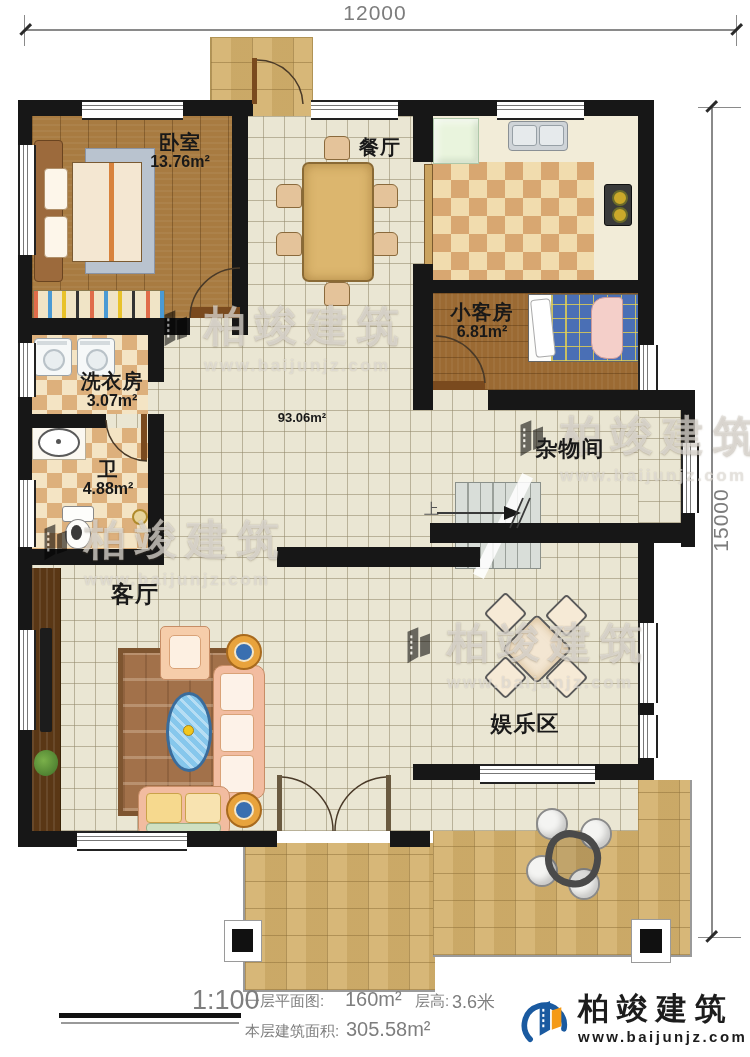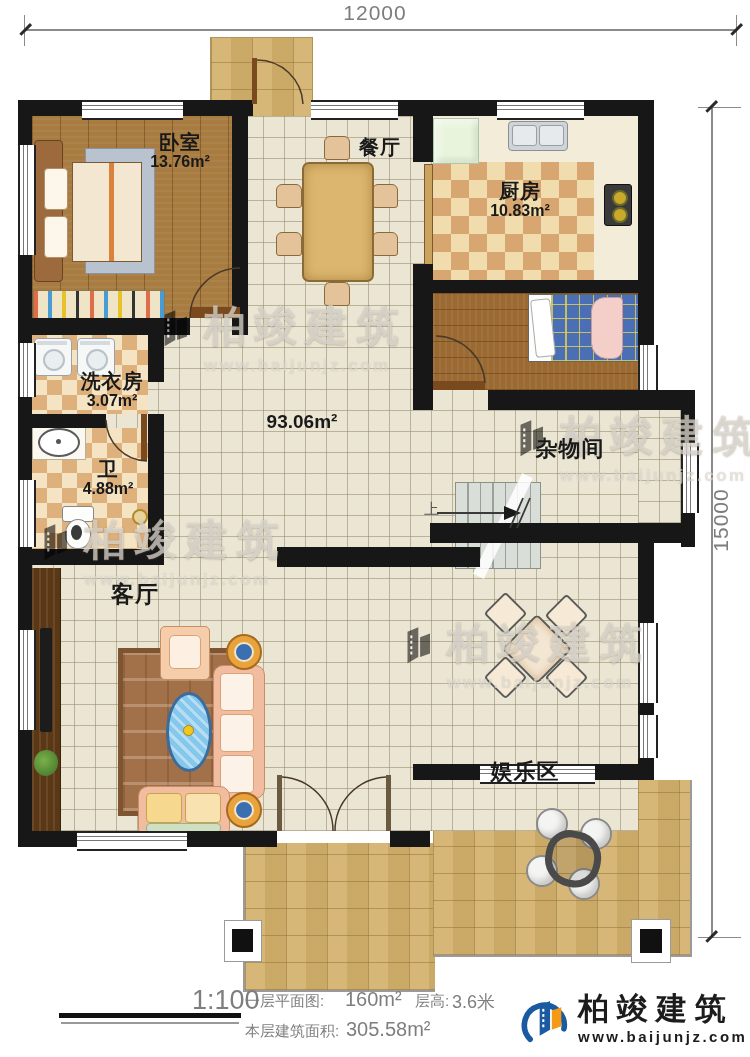--- a/index.html
+++ b/index.html
@@ -308,42 +308,42 @@
     </div>
   </div>
 
   <div class="rlab" style="left:130px;top:131px;width:100px;">
     <span class="nm">卧室</span>
     <span class="ar">13.76m²</span>
   </div>
   <div class="rlab" style="left:330px;top:136px;width:100px;">
     <span class="nm">餐厅</span>
   </div>
-  <div class="rlab" style="left:470px;top:180px;width:100px;">
-    <span class="nm">厨房</span>
-    <span class="ar">10.83m²</span>
+  <div class="rlab" style="left:430px;top:301px;width:104px;">
+    <span class="nm">小客房</span>
+    <span class="ar">6.81m²</span>
   </div>
   <div class="rlab" style="left:60px;top:370px;width:104px;">
     <span class="nm">洗衣房</span>
     <span class="ar">3.07m²</span>
   </div>
   <div class="rlab" style="left:58px;top:458px;width:100px;">
     <span class="nm">卫</span>
     <span class="ar">4.88m²</span>
   </div>
   <div class="rlab" style="left:252px;top:411px;width:100px;">
-    <span class="ar" style="font-size:19px;text-align:center;">93.06m²</span>
+    <span class="ar" style="font-size:13px;text-align:center;">93.06m²</span>
   </div>
   <div class="rlab" style="left:515px;top:437px;width:110px;">
     <span class="nm" style="font-size:22px;">杂物间</span>
   </div>
   <div class="rlab" style="left:85px;top:582px;width:100px;">
     <span class="nm" style="font-size:23px;">客厅</span>
   </div>
-  <div class="rlab" style="left:470px;top:712px;width:110px;margin-top:48px;">
+  <div class="rlab" style="left:470px;top:712px;width:110px;">
     <span class="nm" style="font-size:22px;">娱乐区</span>
   </div>
   <div class="abs" style="left:424px;top:500px;font-size:15px;color:#555;">上</div>
 
   <div class="ftxt" style="left:192px;top:985px;font-size:27px;">1:100</div>
   <div class="abs" style="left:59px;top:1013px;width:182px;height:5px;background:#111;"></div>
   <div class="abs" style="left:61px;top:1022px;width:178px;height:1.5px;background:#999;"></div>
 
   <div class="ftxt" style="left:245px;top:992px;font-size:15px;">一层平面图:</div>
   <div class="ftxt" style="left:345px;top:988px;font-size:20px;">160m²</div>

